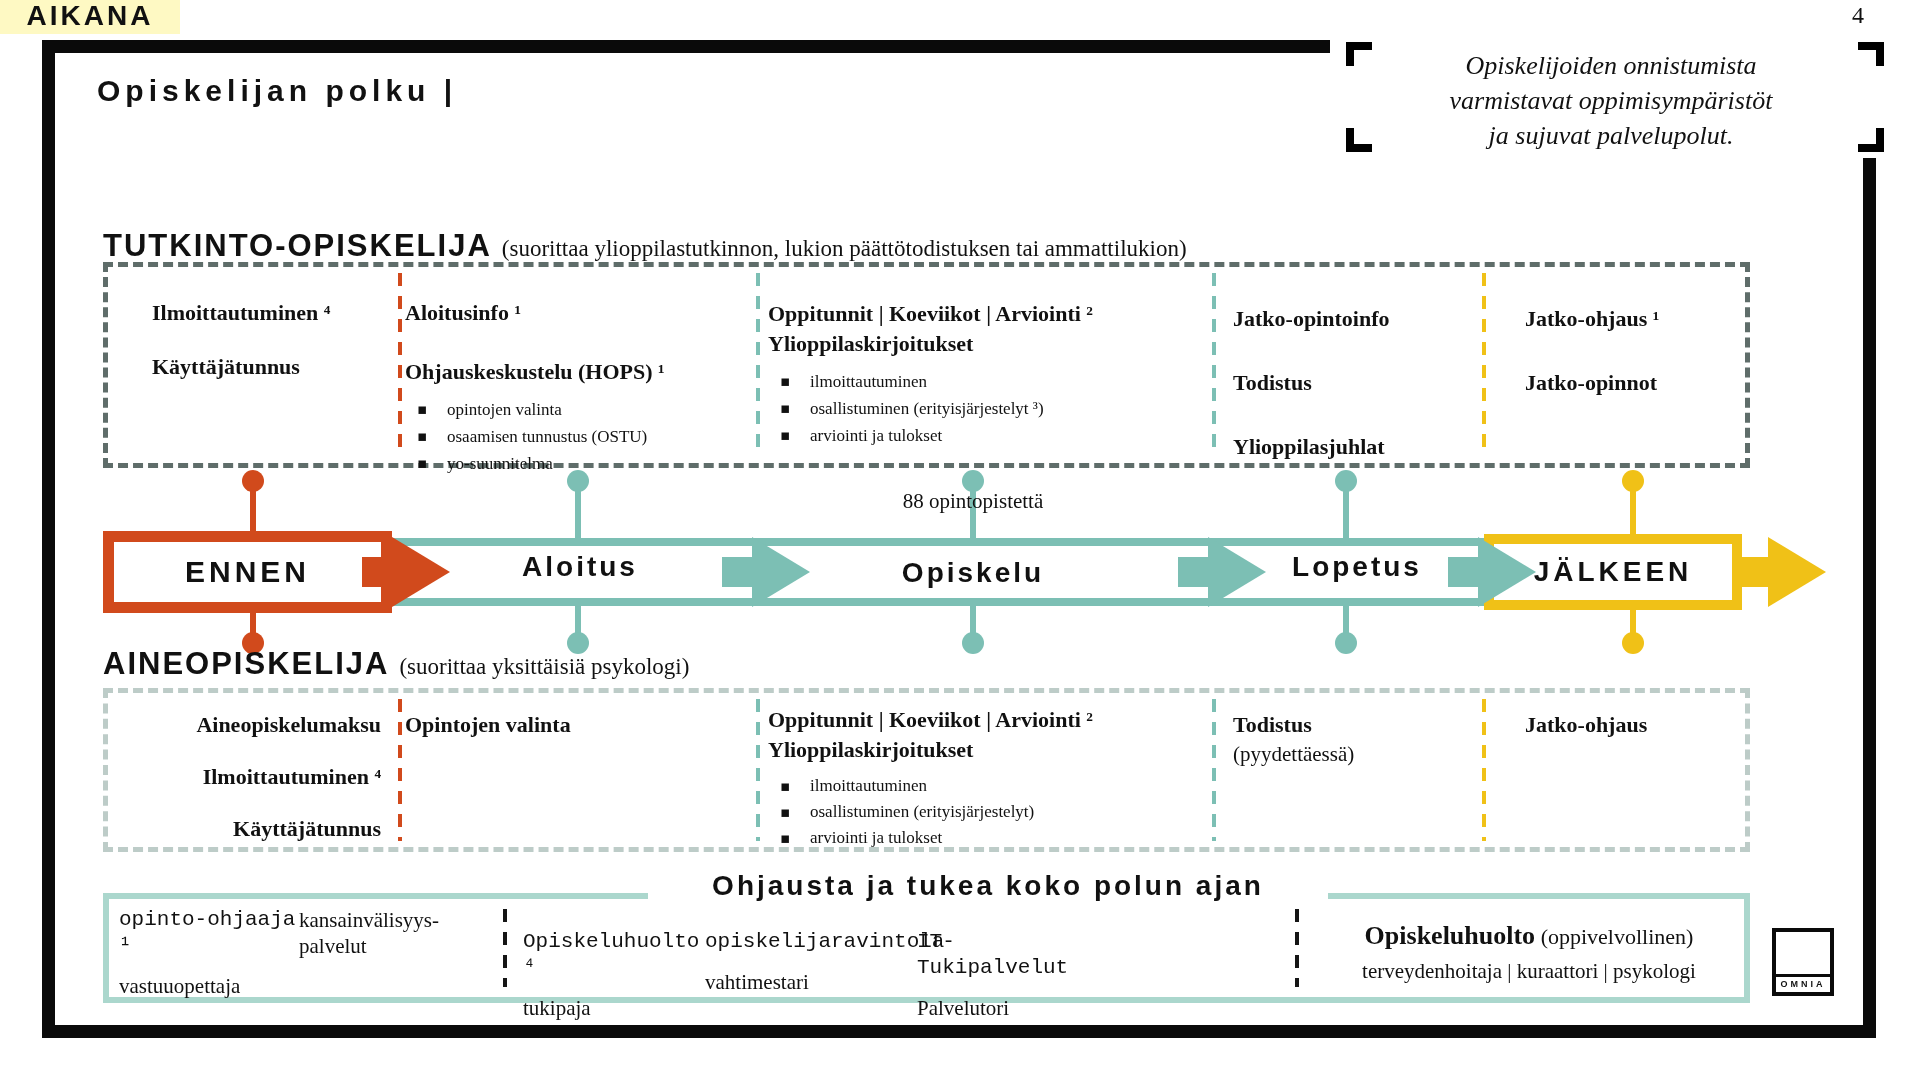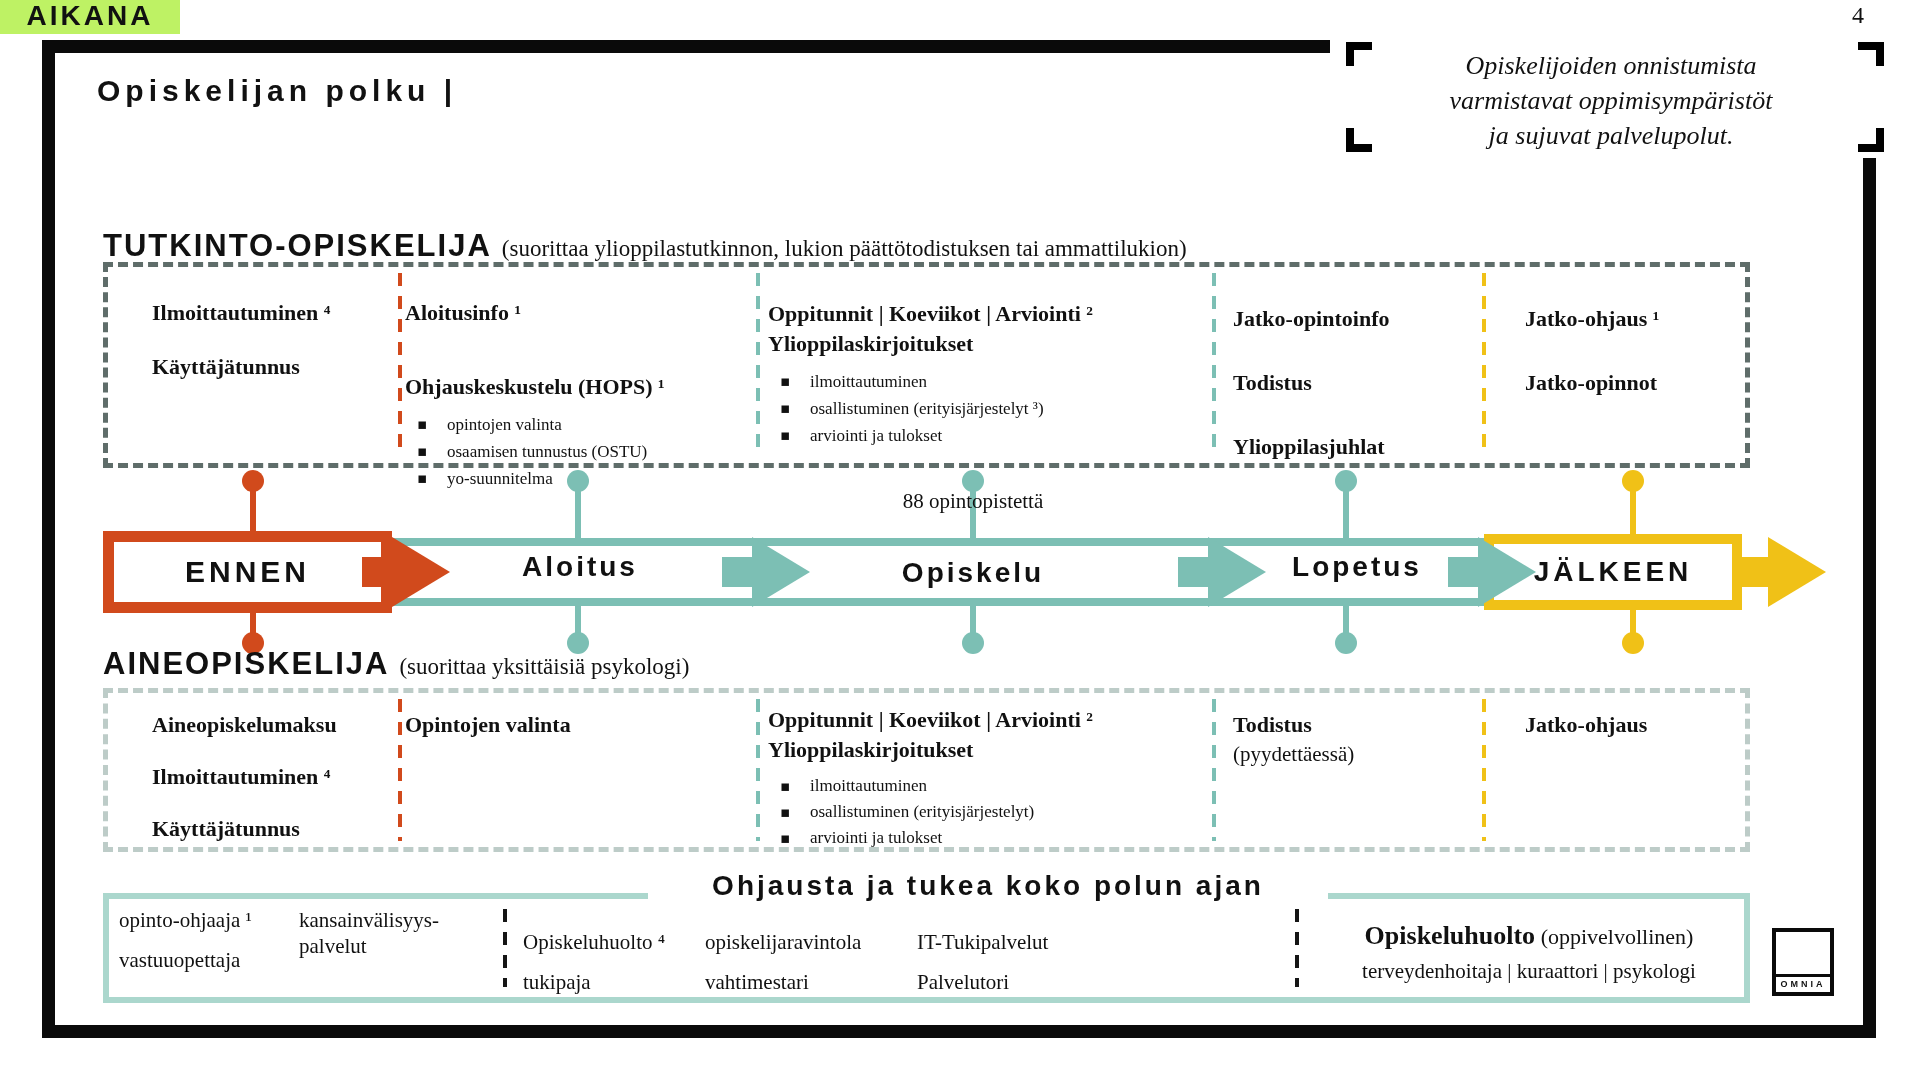--- a/index.html
+++ b/index.html
@@ -64,42 +64,42 @@
   
   .band { position:absolute; left:392px; top:538px; width:1092px; height:68px;
           border-top:8px solid var(--teal); border-bottom:8px solid var(--teal); }
   .stage-box { position:absolute; display:flex; align-items:center; justify-content:center;
                background:#fff; font-weight:bold; }
   .ennen-box { left:103px; top:531px; width:289px; height:82px; border:11px solid var(--red);
                font-size:30px; letter-spacing:4px; }
   .jalkeen-box { left:1484px; top:534px; width:258px; height:76px; border:10px solid var(--yellow);
                  font-size:28px; letter-spacing:4px; z-index:1; }
   .band-label { position:absolute; text-align:center; font-weight:bold; font-size:28px; letter-spacing:3px; }
-  .aikana-label { left:883px; top:521px; width:180px; height:34px; background:#bef264; z-index:2;
+  .aikana-label { left:883px; top:521px; width:180px; height:34px; background:#fef9c3; z-index:2;
                   text-align:center; font-weight:bold; font-size:28px; letter-spacing:3px; }
   .note-above { position:absolute; left:853px; top:489px; width:240px; text-align:center;
                 font-family:"Liberation Serif","DejaVu Serif",serif; font-size:21px; }
 
   .stub { position:absolute; top:557px; height:30px; z-index:4; }
   .tri { position:absolute; top:537px; width:0; height:0; border-top:35px solid transparent;
          border-bottom:35px solid transparent; z-index:4; }
   .red-bg { background:var(--red); } .teal-bg { background:var(--teal); } .yellow-bg { background:var(--yellow); }
   .red-tri { border-left:58px solid var(--red); } .teal-tri { border-left:58px solid var(--teal); }
   .yellow-tri { border-left:58px solid var(--yellow); }
 
   .dot { position:absolute; width:22px; height:22px; border-radius:50%; }
   .stem { position:absolute; width:6px; }
 
   
   .support { position:absolute; left:103px; top:893px; width:1647px; height:110px;
              border:6px solid var(--support_border); }
   .support-title { position:absolute; left:648px; top:870px; width:680px; height:38px; text-align:center;
                    background:#fff; z-index:2; font-size:28px; font-weight:bold; letter-spacing:3px; }
   .sp-text { font-family:"Liberation Serif","DejaVu Serif",serif; font-size:21px; line-height:26px; }
-  .sp-line { margin-bottom:14px; }
+  .sp-line { margin-bottom:14px;font-family:Liberation Mono, monospace; }
   .sg { position:absolute; }
   .sg-row { display:flex; }
 
   .logo { position:absolute; left:1772px; top:928px; width:62px; height:68px; border:4px solid #0a0a0a;
           display:flex; flex-direction:column; }
   .logo-sq { flex:1; background:#fff; }
   .logo-strip { height:18px; border-top:3px solid #0a0a0a; text-align:center; font-size:9px;
                 font-weight:bold; letter-spacing:3px; padding-top:2px; }
 </style>
 </head>
@@ -134,21 +134,21 @@
   <div class="vsep vsep-teal" style="left:648px;"></div>
   <div class="vsep vsep-teal" style="left:1104px;"></div>
   <div class="vsep vsep-yellow" style="left:1374px;"></div>
 
   <div class="bx-col pt32" style="left:44px;width:245px;">
     <div class="item">Ilmoittautuminen ⁴</div>
     <div class="item">Käyttäjätunnus</div>
   </div>
 
   <div class="bx-col pt32" style="left:297px;width:348px;">
-    <div class="item" style="margin-bottom:45px;">Aloitusinfo ¹</div>
+    <div class="item" style="margin-bottom:30px;">Aloitusinfo ¹</div>
     <div class="item item-tight">Ohjauskeskustelu (HOPS) ¹</div>
     <div class="bullets">
       <div class="bullet">opintojen valinta</div>
       <div class="bullet">osaamisen tunnustus (OSTU)</div>
       <div class="bullet">yo-suunnitelma</div>
     </div>
   </div>
 
   <div class="bx-col pt32" style="left:660px;width:440px;">
     <div class="item item-tight">Oppitunnit | Koeviikot | Arviointi ²</div>
@@ -230,21 +230,21 @@
 <div class="sect-head" style="top:646px;">
   <span class="big">AINEOPISKELIJA</span><span class="sub">(suorittaa yksittäisiä psykologi)</span>
 </div>
 
 <div class="dbox dbox-bottom">
   <div class="vsep vsep-red" style="left:290px;"></div>
   <div class="vsep vsep-teal" style="left:648px;"></div>
   <div class="vsep vsep-teal" style="left:1104px;"></div>
   <div class="vsep vsep-yellow" style="left:1374px;"></div>
 
-  <div class="bx-col pt18 mb24" style="left:44px;width:245px;">
+  <div class="bx-col pt18 mb24" style="left:28px;width:245px;text-align:right;">
     <div class="item">Aineopiskelumaksu</div>
     <div class="item">Ilmoittautuminen ⁴</div>
     <div class="item">Käyttäjätunnus</div>
   </div>
 
   <div class="bx-col pt18" style="left:297px;width:348px;">
     <div class="item">Opintojen valinta</div>
   </div>
 
   <div class="bx-col pt12" style="left:660px;width:440px;">

